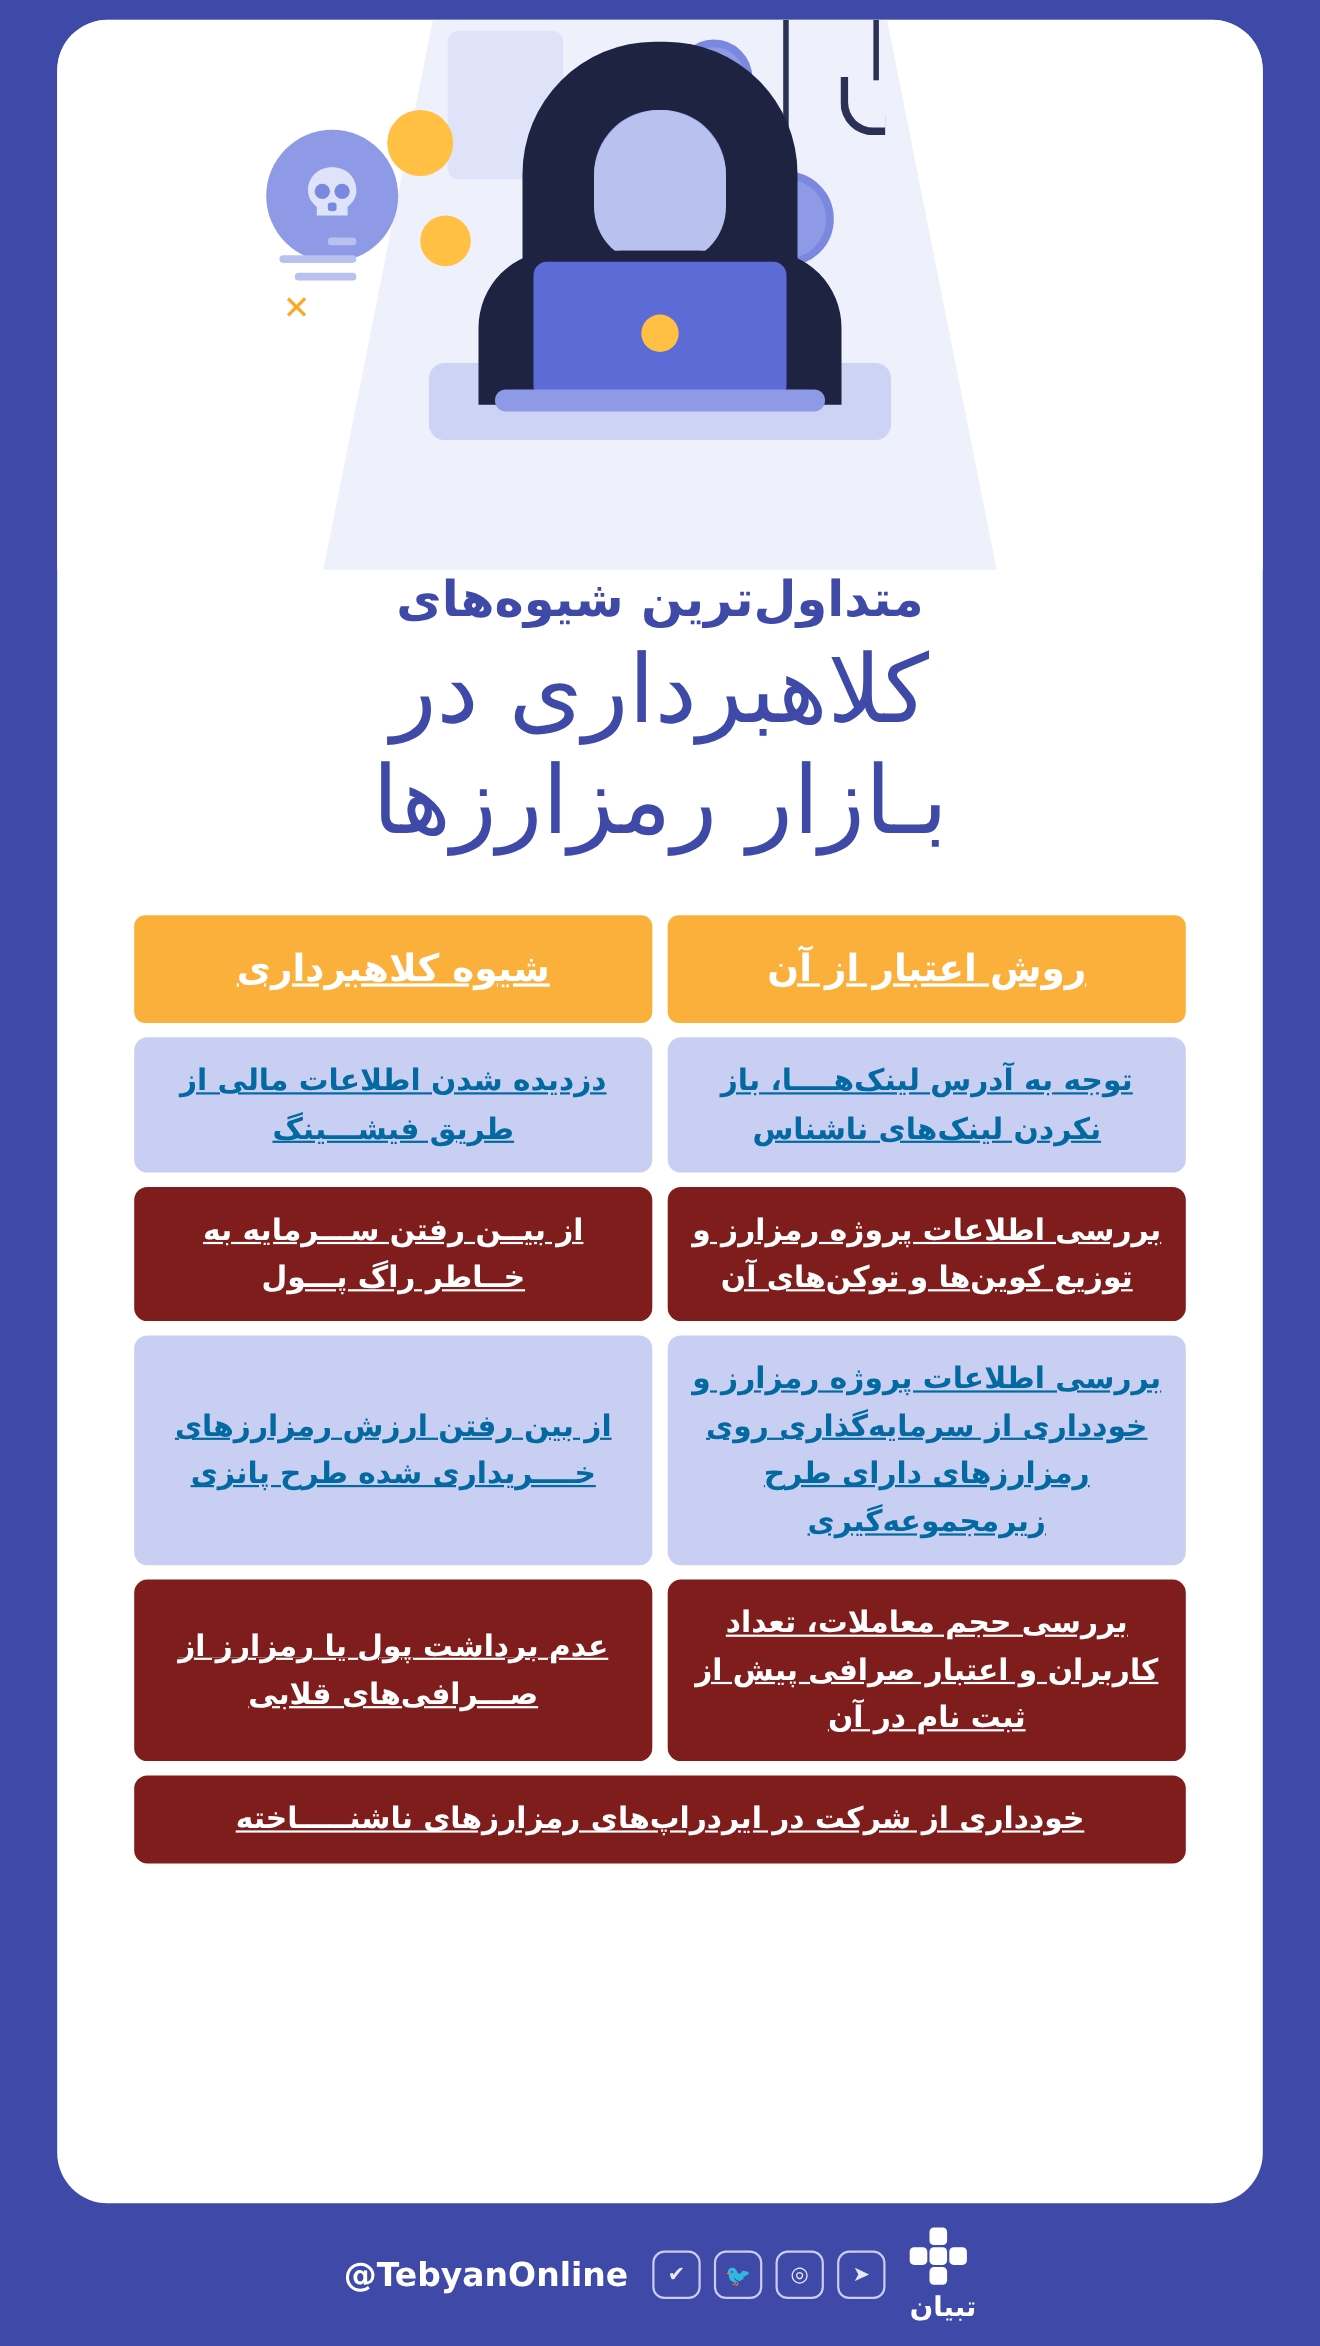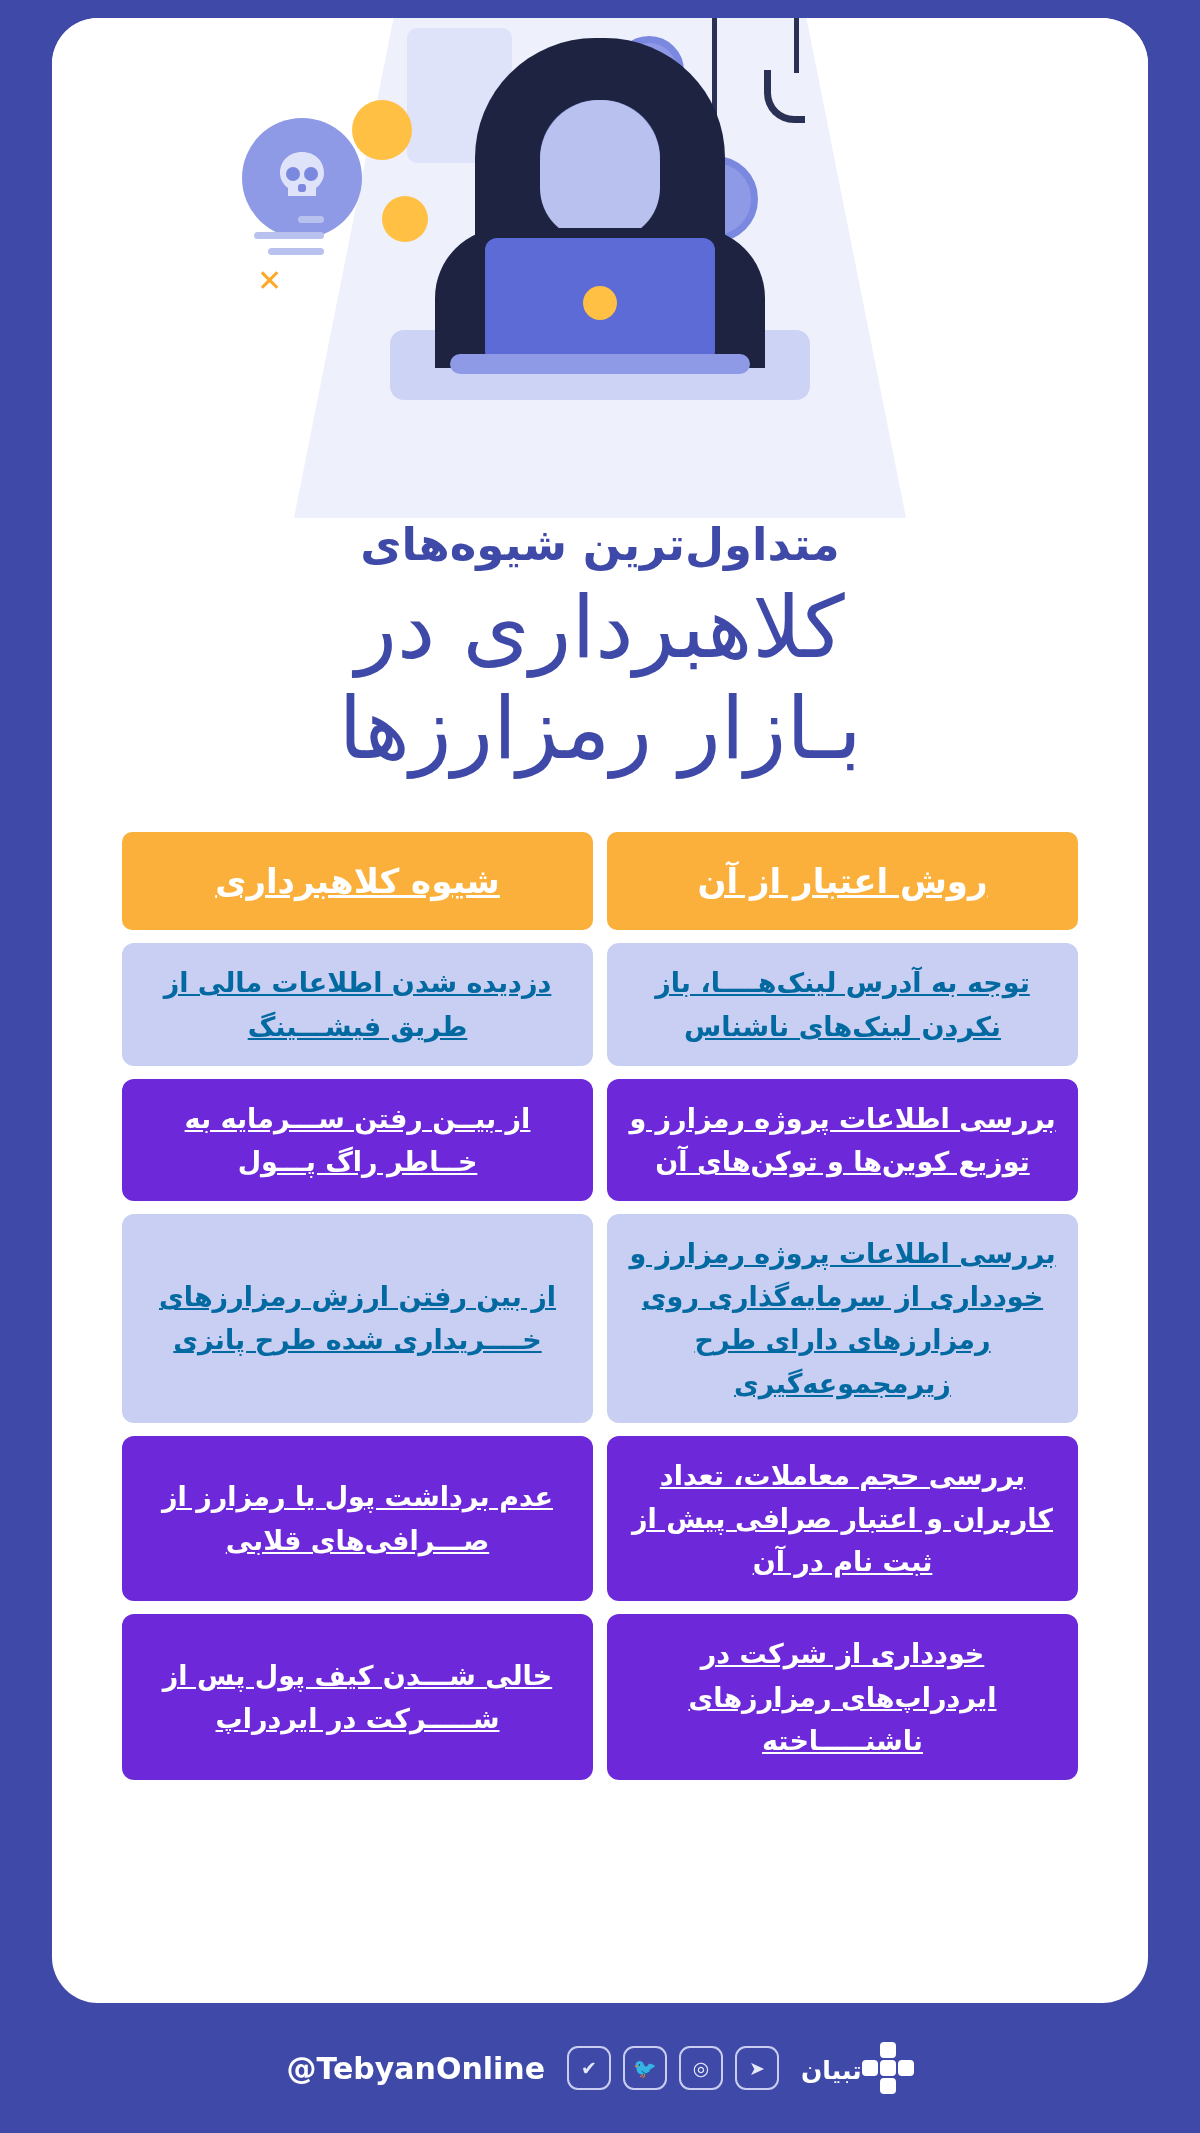--- a/index.html
+++ b/index.html
@@ -242,41 +242,41 @@
     padding: 22px 16px;
     border-radius: 10px;
   }
   .cell-light {
     background: #c8cff3;
     color: #0369a1;
     font-size: 27px;
     font-weight: bold;
   }
   .cell-dark {
-    background: #6d28d9;
+    background: #7f1d1d;
     color: #ffffff;
     font-size: 27px;
     font-weight: bold;
   }
 
   
   .footer {
     position: absolute;
     left: 0; right: 0; bottom: 0;
     height: 130px;
     display: flex;
     align-items: center;
     justify-content: center;
     gap: 22px;
     direction: rtl;
   }
   .brand {
     display: flex;
-    flex-direction: row;
-    align-items: center;
+    flex-direction: column;
+    align-items: flex-end;
     color: #ffffff;
   }
   .brand-logo {
     width: 52px; height: 52px;
     position: relative;
   }
   .brand-logo i {
     position: absolute; background: #ffffff; border-radius: 4px;
   }
   .brand-name {
@@ -386,21 +386,20 @@
       </div>
 
       <div class="trow">
         <div class="cell cell-dark">بررسی حجم معاملات، تعداد کاربران و اعتبار صرافی پیش از ثبت نام در آن</div>
         <div class="cell cell-dark">عدم برداشت پول یا رمزارز از صـــرافی‌های قلابی</div>
       </div>
 
 
       <div class="trow">
         <div class="cell cell-dark">خودداری از شرکت در ایردراپ‌های رمزارزهای ناشنـــــاخته</div>
-        <div class="cell cell-dark">خالی شـــدن کیف پول پس از شـــــرکت در ایردراپ</div>
       </div>
 
     </div>
   </div>
 
   <div class="footer">
     <div class="brand">
       <div class="brand-logo">
         <i style="left:18px; top:0; width:16px; height:16px;"></i>
         <i style="left:0; top:18px; width:16px; height:16px;"></i>

